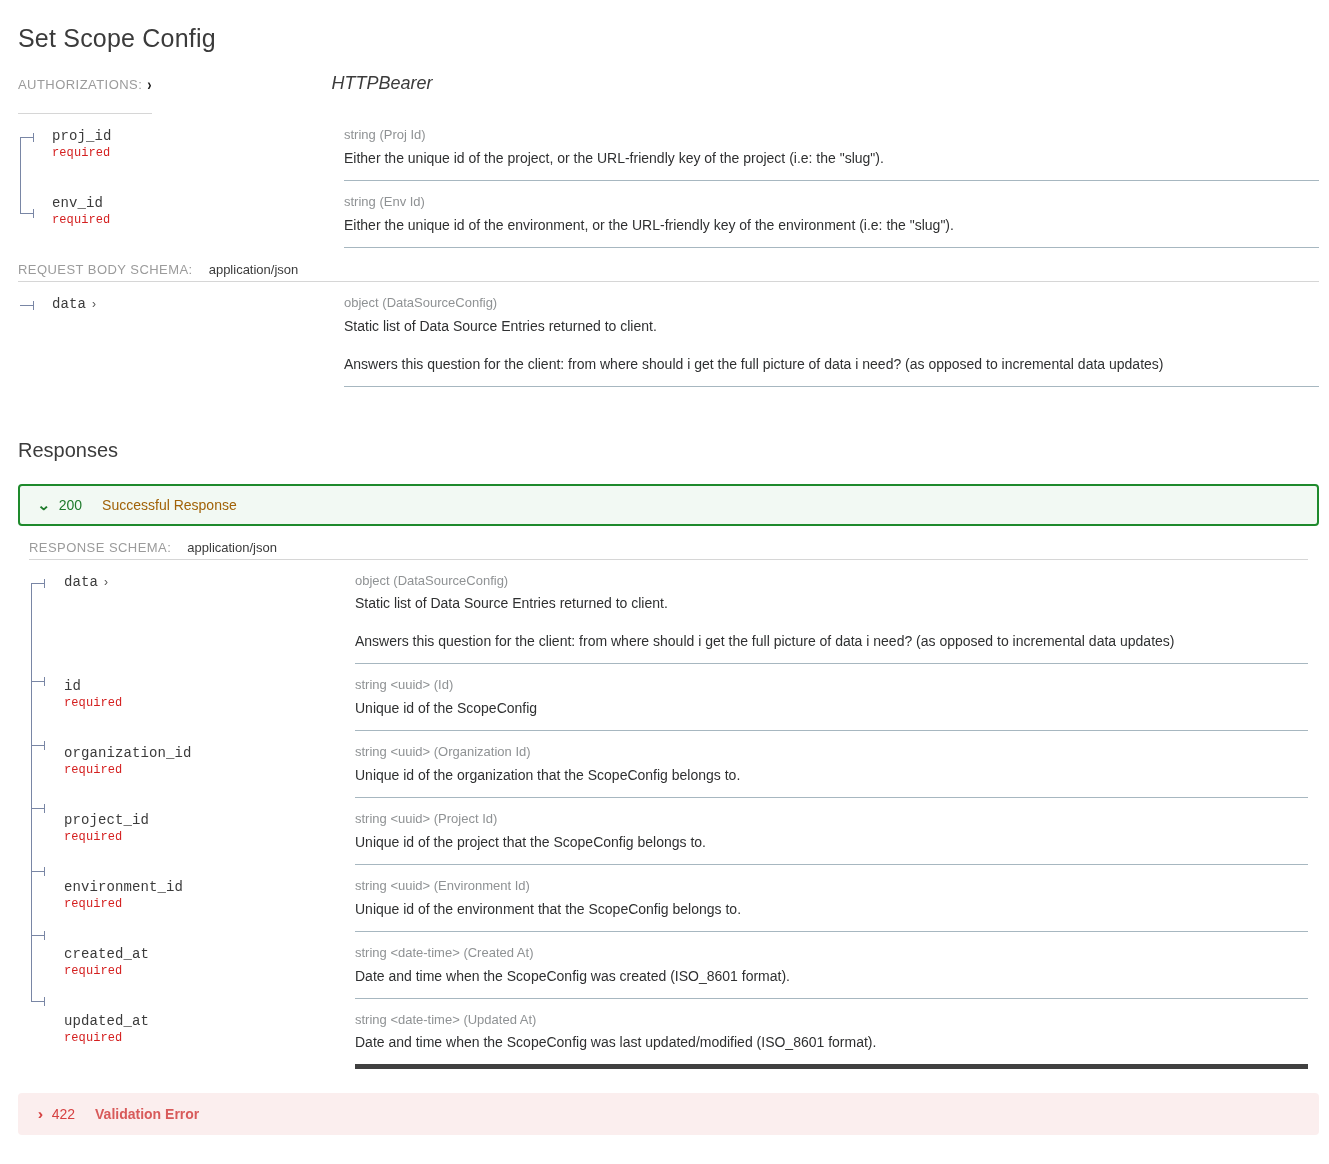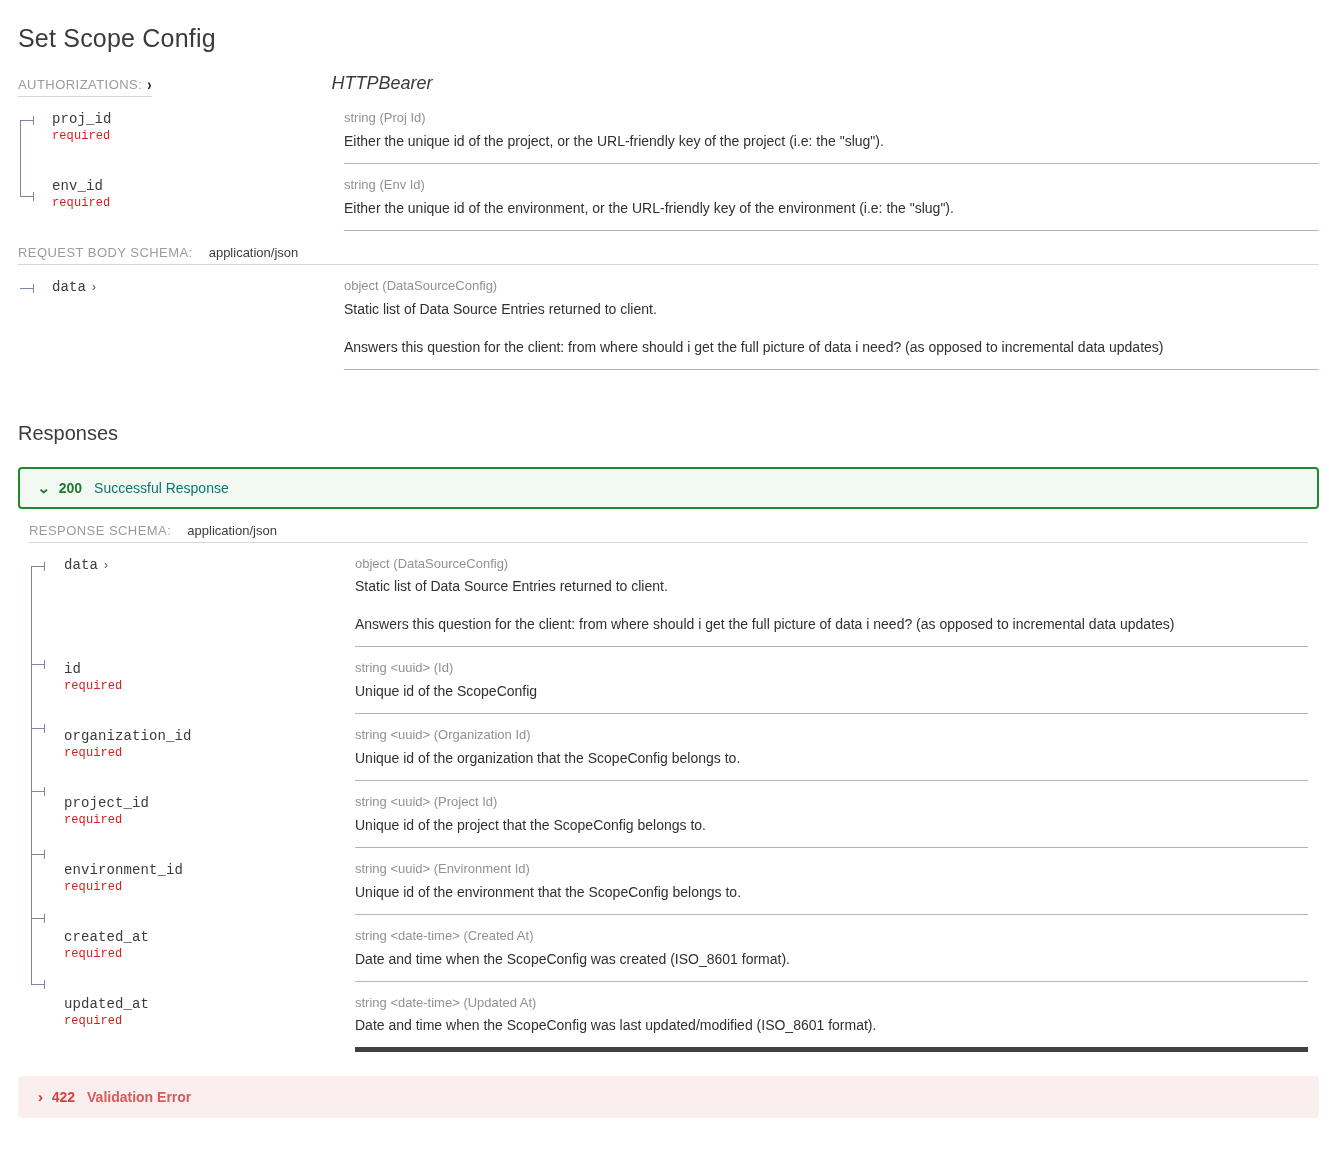--- a/index.html
+++ b/index.html
@@ -31,21 +31,21 @@
   .section-label {
     font-size: 13px;
     letter-spacing: .45px;
     color: #9b9b9b;
     text-transform: uppercase;
     font-weight: 400;
     white-space: nowrap;
   }
   .auth-label-wrap {
     border-bottom: 1px solid #d6d6d6;
-    padding-bottom: 3px;
+    padding-bottom: 20px;
     display: inline-block;
   }
   .chev {
     display: inline-block;
     font-size: 13px;
     color: #1a1a1a;
     font-weight: 700;
     margin-left: 5px;
     transform: scaleY(1.25);
   }
@@ -186,25 +186,25 @@
   }
   .banner-chev {
     font-size: 14px;
     font-weight: 700;
     margin-right: 9px;
     display: inline-block;
   }
   .ok .banner-chev { color: #1e7a2b; transform: scaleX(1.15); }
   .err .banner-chev { color: #d64141; transform: scaleX(1.15); }
   .code {
-    font-weight: 700;
-    margin-right: 12px;
+    font-weight: 400;
+    margin-right: 20px;
   }
   .ok .code { color: #1e7a2b; }
-  .ok .code-text { color: #0f766e; }
+  .ok .code-text { color: #a16207; }
   .err .code { color: #d64141; }
   .err .code-text { color: #d85a5a; font-weight: bold; }
 </style>
 </head>
 <body>
 
 <div class="page">
 
   <h1 class="op-title">Set Scope Config</h1>
 

